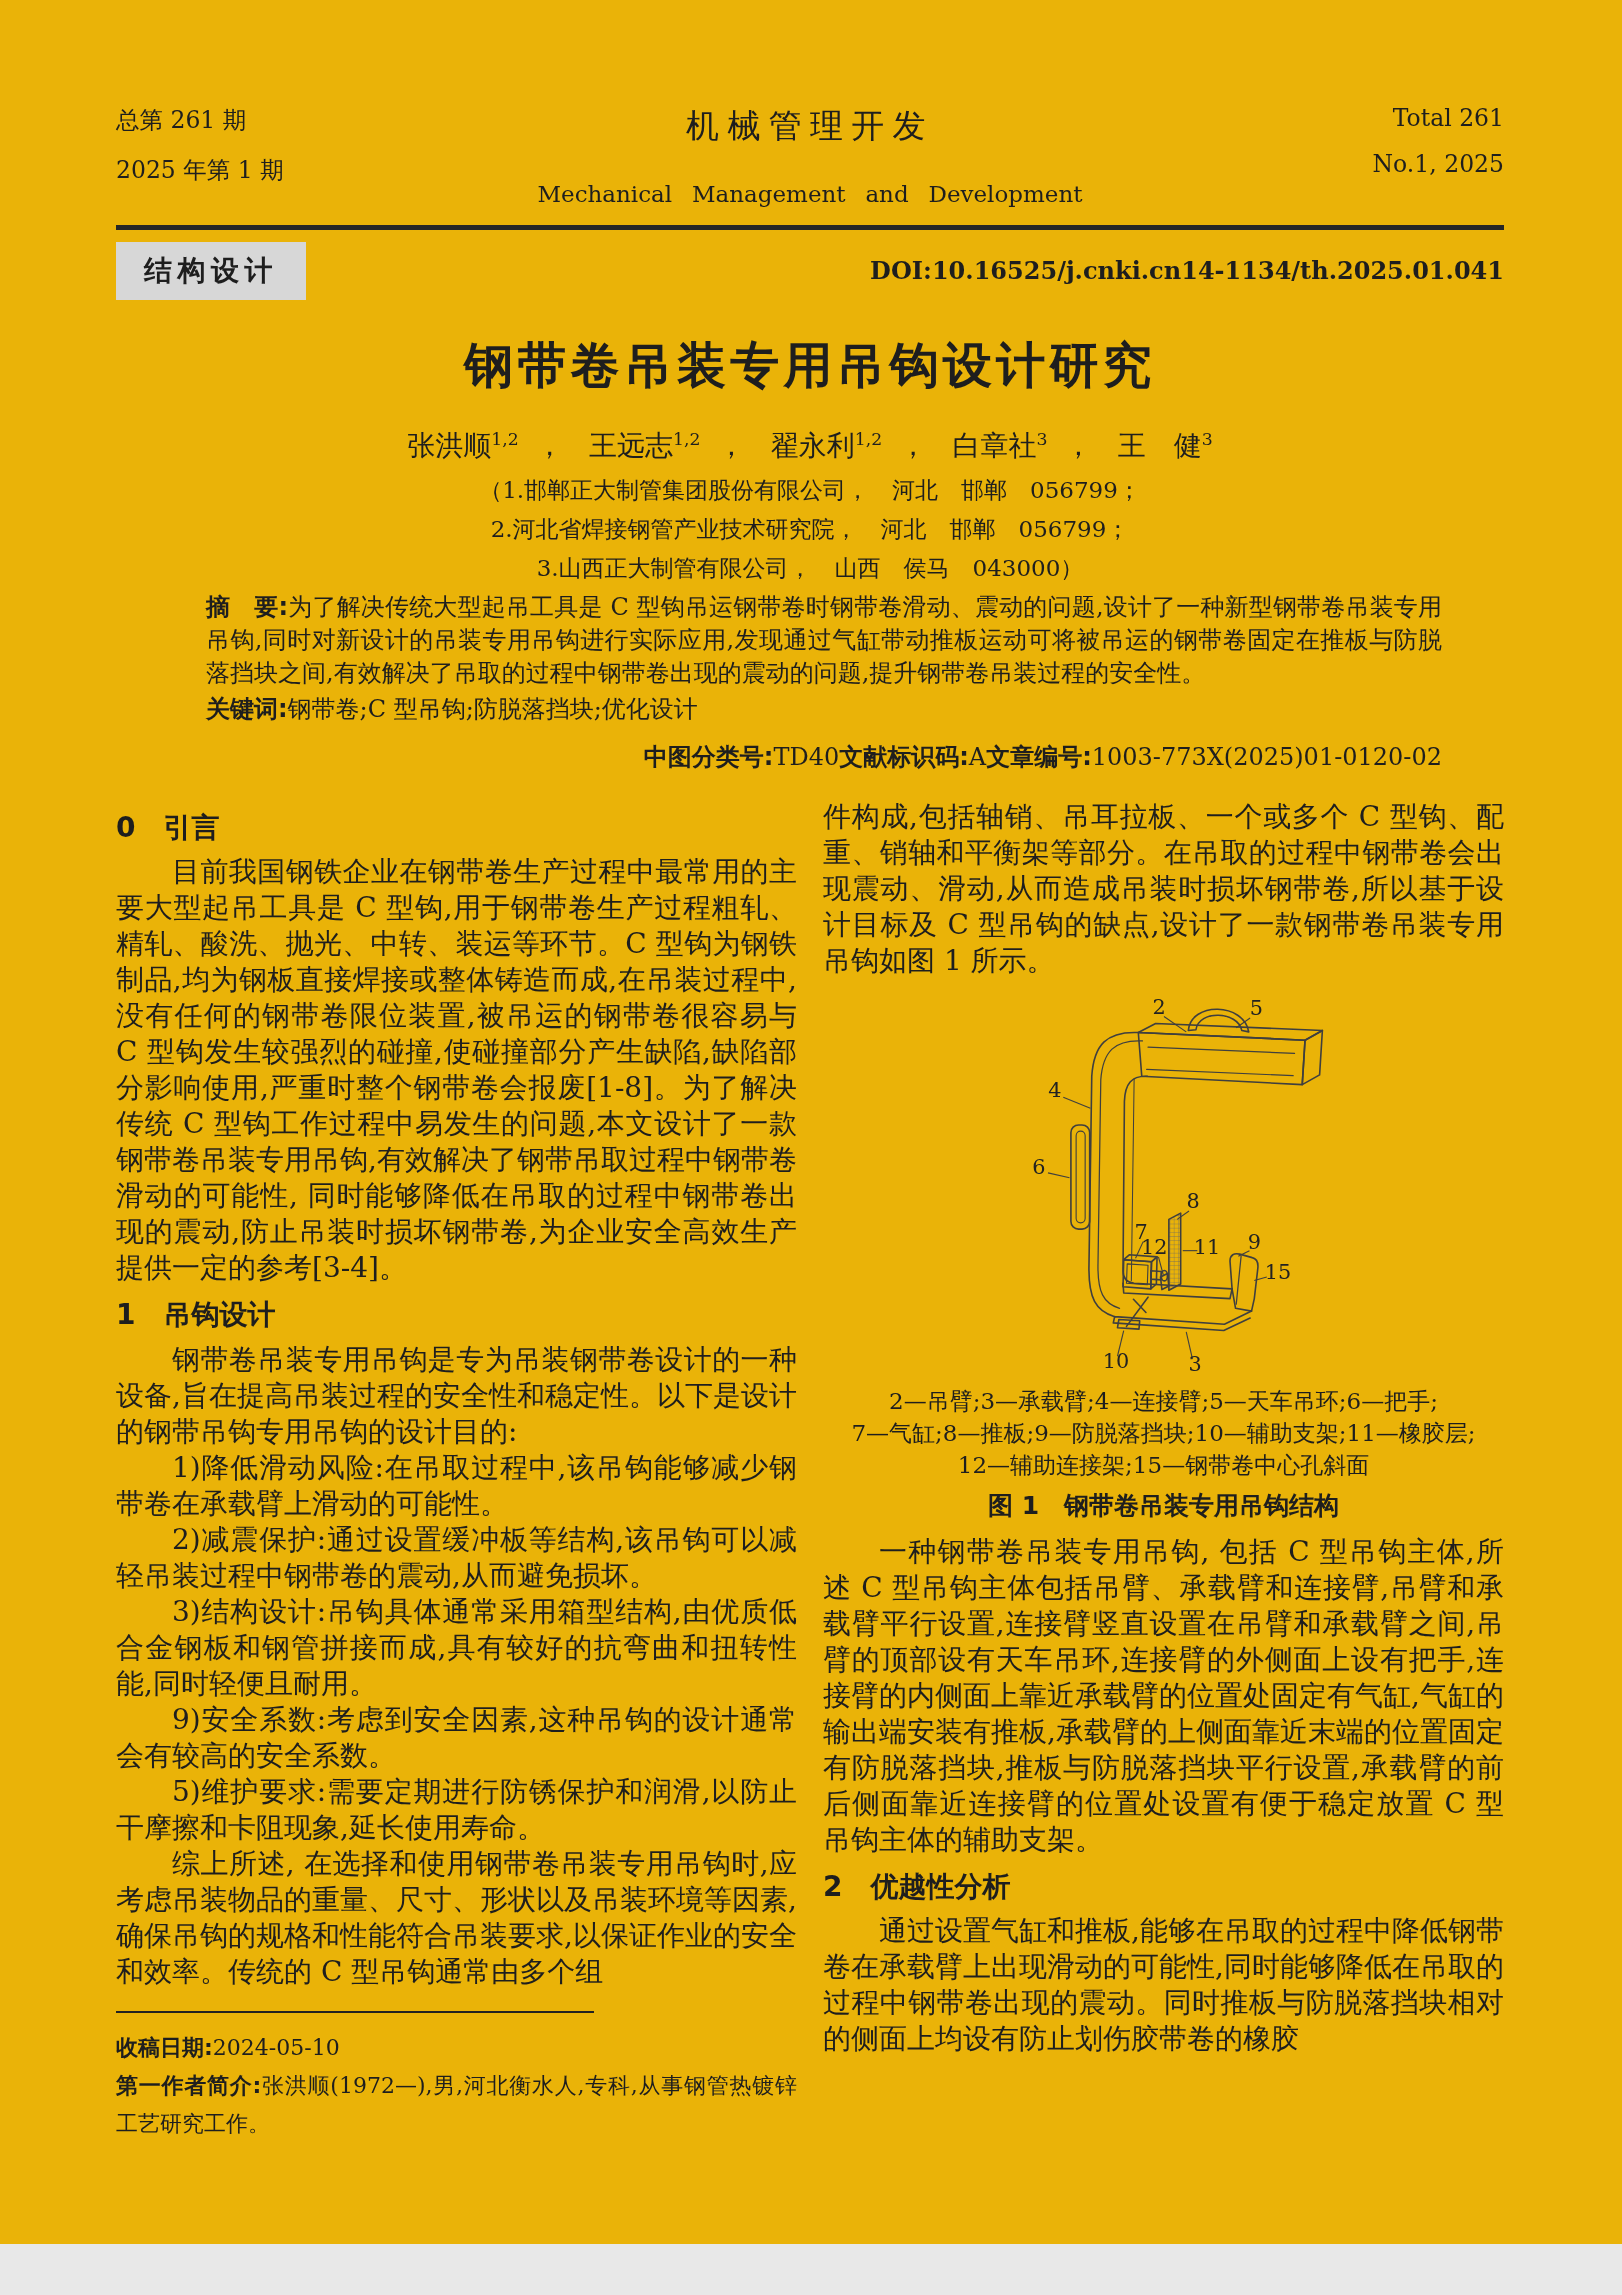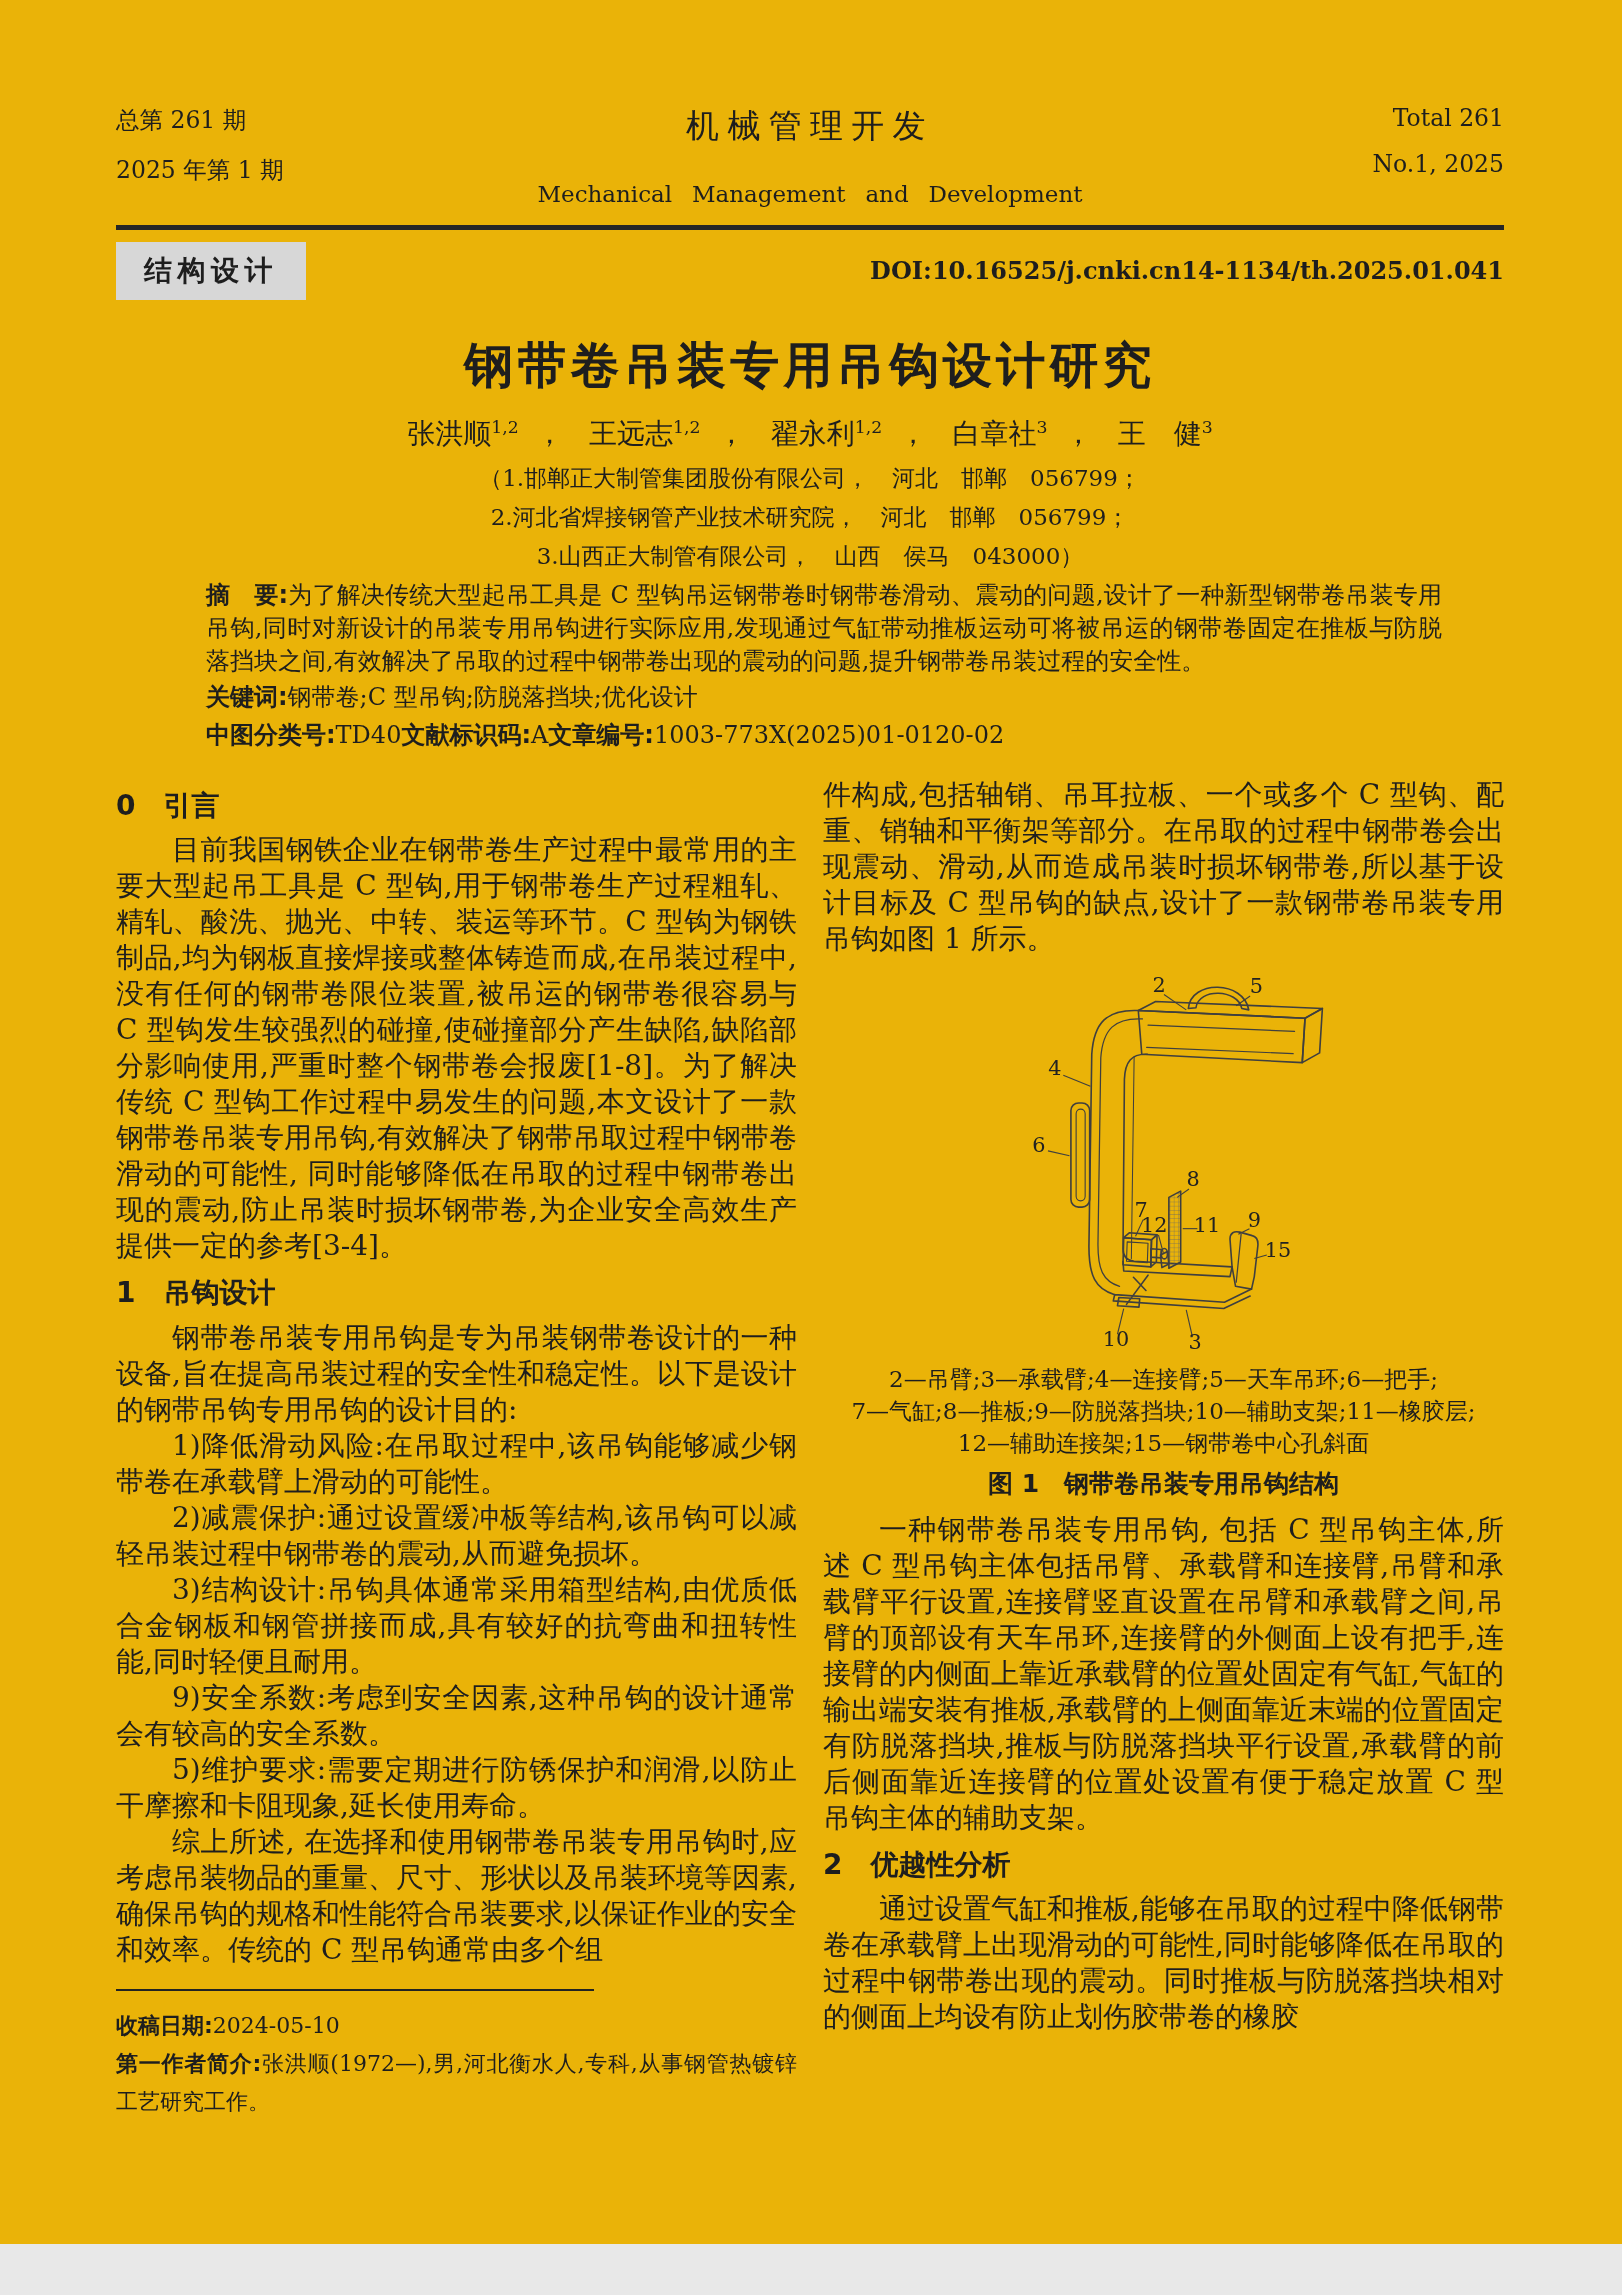--- a/index.html
+++ b/index.html
@@ -16,30 +16,30 @@
   .journal-en{font-size:23px;word-spacing:12.5px;margin-top:14px;}
   .rule{height:4.8px;background:#262626;margin-top:18px;}
   
   .badge-row{display:flex;justify-content:space-between;align-items:center;margin-top:12.5px;}
   .badge{background:#d7d7d7;font-family:"DejaVu Sans",sans-serif;font-weight:bold;
          font-size:28px;padding:9.7px 28px;letter-spacing:5.5px;}
   .doi{font-weight:bold;font-size:24px;}
   
   .title{text-align:center;font-family:"DejaVu Sans",sans-serif;font-weight:bold;
          font-size:49px;letter-spacing:4.2px;margin-top:33px;}
-  .authors{text-align:center;font-size:28px;margin-top:16px;}
+  .authors{text-align:center;font-size:28px;margin-top:28px;}
   .authors .au{margin:0 4.2px;}
   .authors sup{font-size:17.3px;}
   .authors .sep{margin:0 12.5px;}
   .affils{text-align:center;font-size:23px;margin-top:6px;line-height:39px;}
   
   .abstract{margin:3px 62px 0 90px;font-size:24px;line-height:33px;text-align:justify;}
   .blabel{font-family:"DejaVu Sans",sans-serif;font-weight:bold;}
   .kwline{margin:2.8px 62px 0 90px;font-size:24px;line-height:35px;}
-  .classrow{display:flex;justify-content:flex-start;margin:3px 62px 0 90px;font-size:24px;line-height:35px;}
+  .classrow{display:flex;justify-content:flex-end;margin:13px 62px 0 90px;font-size:24px;line-height:35px;}
   
   .columns{display:flex;gap:26px;margin-top:23.5px;}
   .col{width:681px;font-size:28px;line-height:36px;text-align:justify;}
   .col p{margin:0;text-indent:2em;}
   .col p.noindent{text-indent:0;}
   h3.sec{font-family:"DejaVu Sans",sans-serif;font-weight:bold;font-size:28px;
          margin:11px 0 8.3px 0;text-indent:0;}
   
   .figwrap{text-align:center;margin:7px 0 1.4px 0;}
   .figwrap svg{display:inline-block;}

